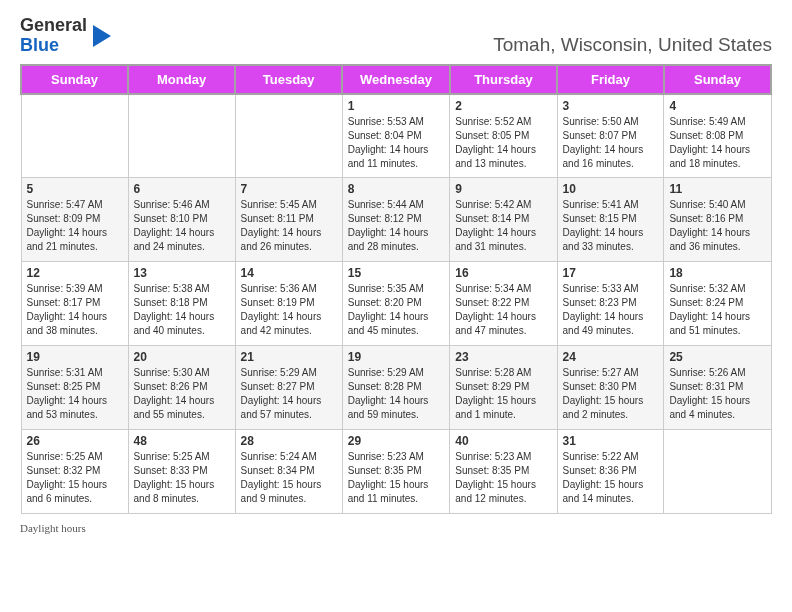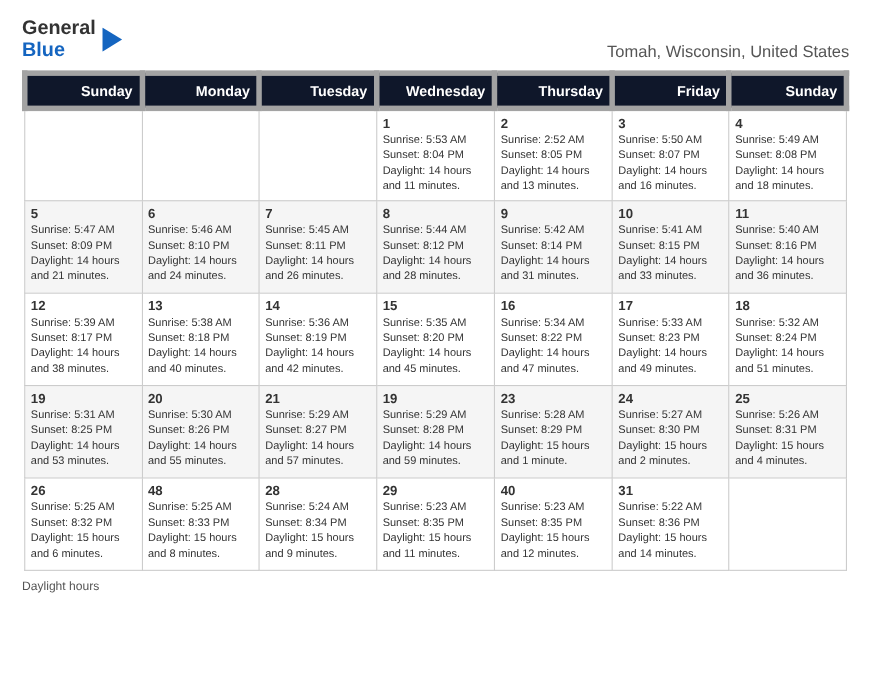--- a/index.html
+++ b/index.html
@@ -29,37 +29,37 @@
     .logo-general { color: #333; }
     .logo-blue { color: #1565c0; }
     .title-block { text-align: right; }
     .month-title {
       font-size: 36px;
       font-weight: bold;
       color: #333;
       line-height: 1.1;
     }
     .location {
-      font-size: 15px;
+      font-size: 19px;
       color: #555;
       margin-top: 2px;
     }
     .calendar {
       width: 100%;
       border-collapse: collapse;
       font-size: 11px;
     }
     .calendar th {
-      background: #0f172a;
+      background: #d946ef;
       color: #fff;
-      text-align: right;
+      text-align: center;
       padding: 6px 6px;
       font-size: 13px;
       font-weight: bold;
-      border: 5px solid #a3a3a3;
+      border: 2px solid #a3a3a3;
     }
     .calendar td {
       border: 1px solid #ccc;
       vertical-align: top;
       padding: 4px 5px;
       width: 108px;
       min-height: 80px;
       height: 84px;
       background: #fff;
     }
@@ -75,20 +75,21 @@
     .day-info {
       font-size: 10px;
       color: #333;
       line-height: 1.4;
     }
     .empty-cell { background: #fff !important; }
     .footer {
       margin-top: 8px;
       font-size: 11px;
       color: #555;
+      font-family: Liberation Serif, serif;
     }
   </style>
 </head>
 <body>
 
 <div class="header">
   <div class="logo">
     <div style="display:flex;flex-direction:column;line-height:1.1;">
       <span class="logo-text">
         <span class="logo-general">General</span><br>
@@ -124,21 +125,21 @@
         <td class="empty-cell"></td>
         <td class="empty-cell"></td>
         <td>
           <div class="day-num">1</div>
           <div class="day-info">Sunrise: 5:53 AM
 Sunset: 8:04 PM
 Daylight: 14 hours and 11 minutes.</div>
         </td>
         <td>
           <div class="day-num">2</div>
-          <div class="day-info">Sunrise: 2:52 AM
+          <div class="day-info">Sunrise: 5:52 AM
 Sunset: 8:05 PM
 Daylight: 14 hours and 13 minutes.</div>
         </td>
         <td>
           <div class="day-num">3</div>
           <div class="day-info">Sunrise: 5:50 AM
 Sunset: 8:07 PM
 Daylight: 14 hours and 16 minutes.</div>
         </td>
         <td>

